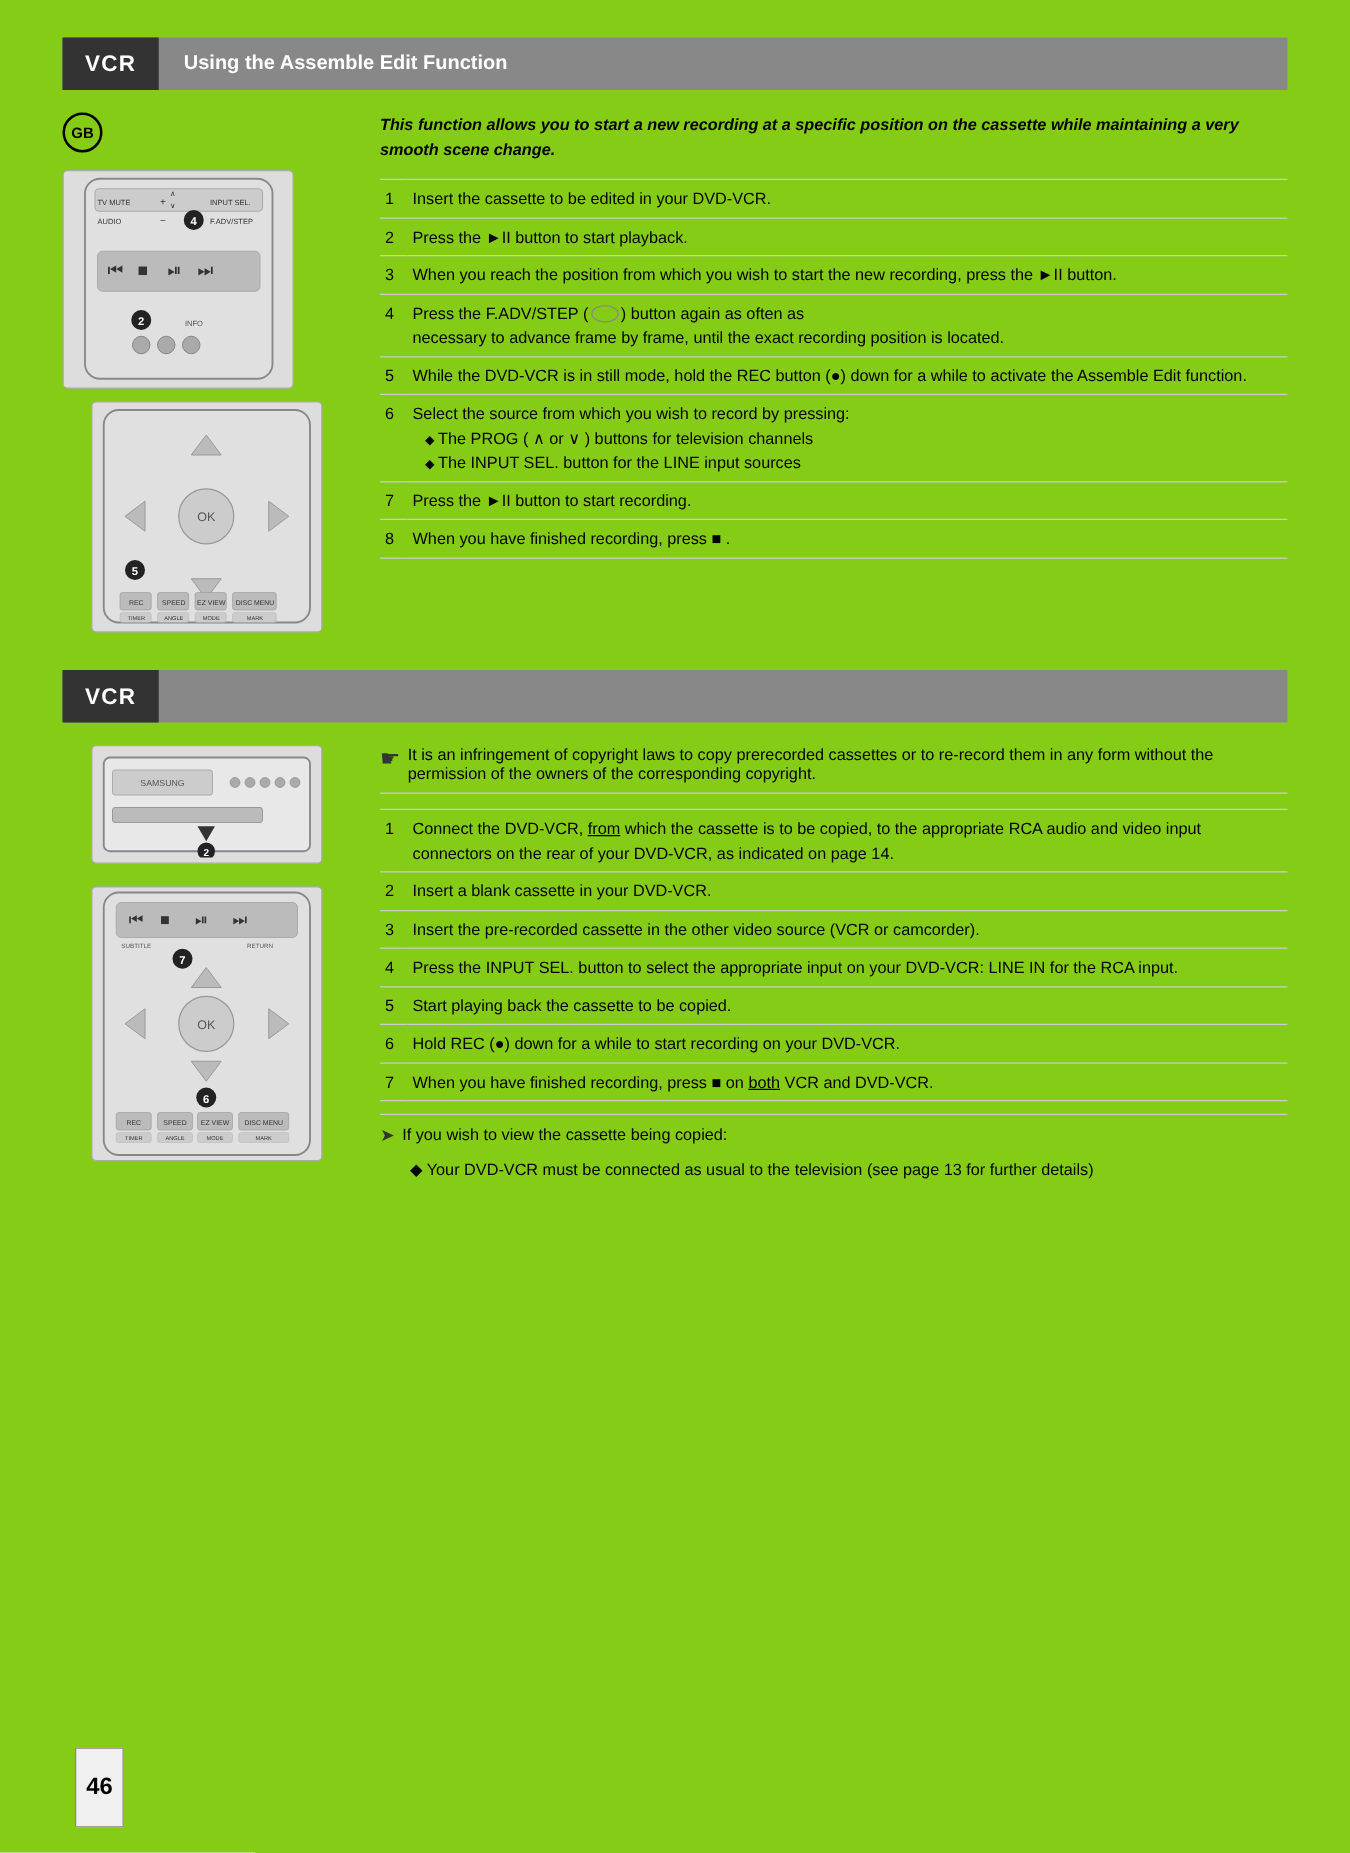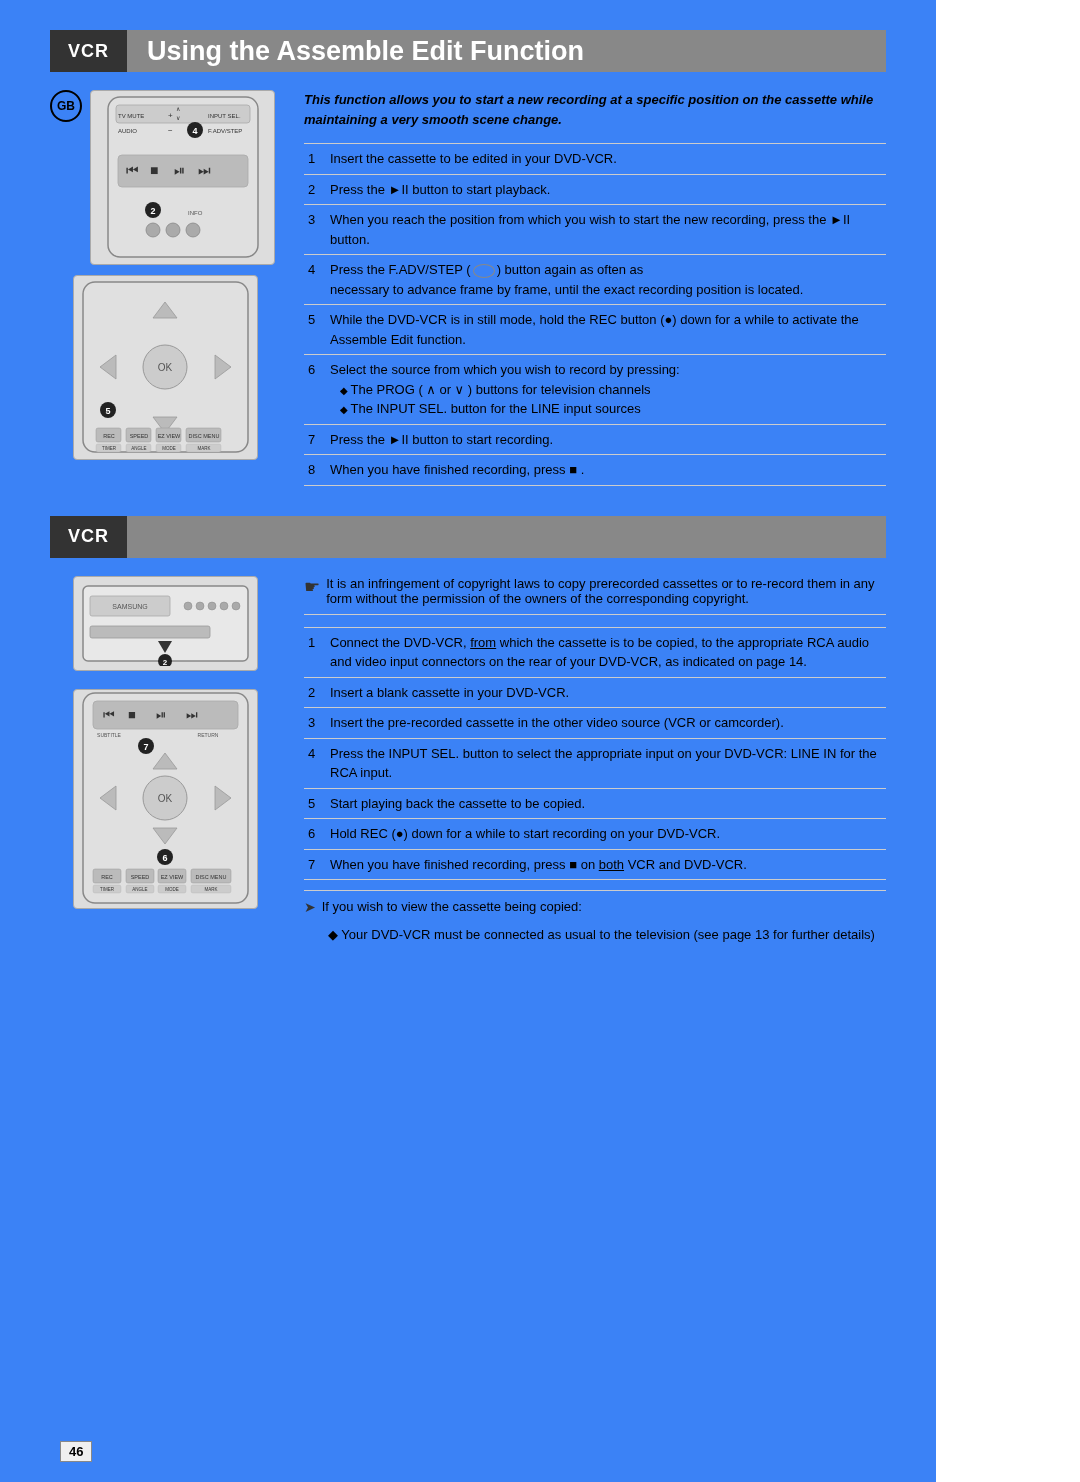--- a/index.html
+++ b/index.html
@@ -5,24 +5,24 @@
     * { margin: 0; padding: 0; box-sizing: border-box; }
     body {
       width: 1080px;
       min-height: 1482px;
       background: #fff;
       font-family: Arial, Helvetica, sans-serif;
       font-size: 13px;
       color: #000;
     }
     .page {
-      width: 936px;
+      width: 1080px;
       min-height: 1482px;
       padding: 30px 50px 30px 50px;
-      background: #3b82f6;
+      background: #84cc16;
     }
     
     .section-header {
       display: flex;
       align-items: center;
       background: #888;
       color: #fff;
       margin-bottom: 18px;
       padding: 0;
       height: 42px;
@@ -33,21 +33,21 @@
       font-weight: bold;
       font-size: 18px;
       padding: 0 18px;
       height: 100%;
       display: flex;
       align-items: center;
       letter-spacing: 1px;
     }
     .section-title {
       font-weight: bold;
-      font-size: 27px;
+      font-size: 16px;
       color: #fff;
       padding-left: 20px;
     }
     
     .section-body {
       display: flex;
       flex-direction: row;
       gap: 24px;
       margin-bottom: 30px;
     }
@@ -144,24 +144,24 @@
       justify-content: center;
       font-weight: bold;
       font-size: 12px;
       margin-bottom: 6px;
     }
     
     .page-num {
       position: absolute;
       bottom: 20px;
       left: 60px;
-      font-size: 13px;
+      font-size: 19px;
       font-weight: bold;
       border: 1px solid #888;
-      padding: 2px 8px;
+      padding: 20px 8px;
       background: #f0f0f0;
     }
     .note-icon {
       font-size: 18px;
       color: #333;
       margin-right: 6px;
       flex-shrink: 0;
     }
     .note-row {
       display: flex;
@@ -183,21 +183,21 @@
 <div class="page" style="position:relative;">
 
   <div class="section-header">
     <div class="section-vcr-badge">VCR</div>
     <div class="section-title">Using the Assemble Edit Function</div>
   </div>
 
   <div class="section-body">
 
     <div class="left-col">
-      <div style="display:flex;width:100%;align-items:flex-start;gap:8px;">
+      <div style="display:flex;flex-direction:column;width:100%;align-items:flex-start;gap:8px;">
         <div class="gb-badge">GB</div>
 
         <div class="remote-img remote-top" style="position:relative;">
           <svg width="170" height="165" viewBox="0 0 170 165">
 
             <rect x="10" y="2" width="150" height="160" rx="12" ry="12" fill="#e0e0e0" stroke="#888" stroke-width="1.5"></rect>
 
             <rect x="18" y="10" width="134" height="18" rx="3" fill="#ccc" stroke="#aaa" stroke-width="0.8"></rect>
             <text x="20" y="23" font-size="6" fill="#333">TV MUTE</text>
             <text x="70" y="23" font-size="8" fill="#333">+</text>

